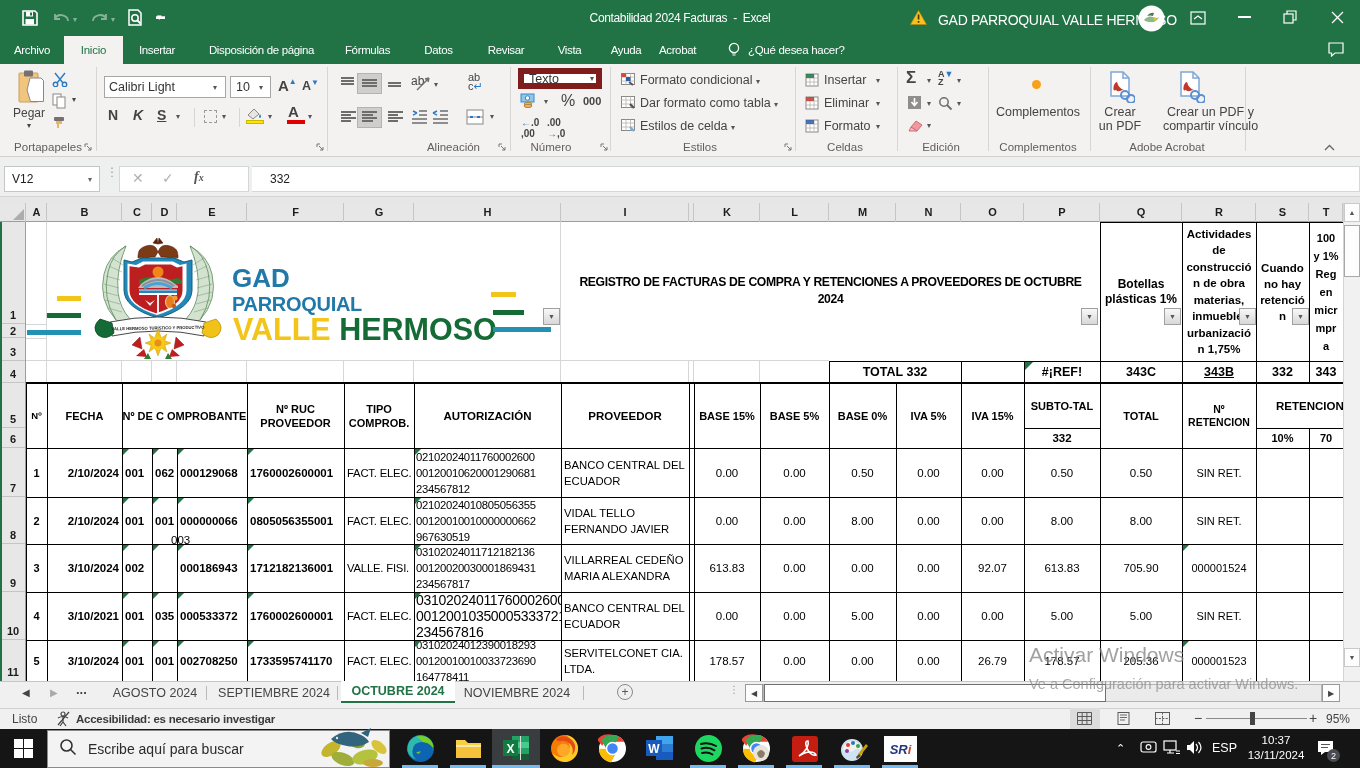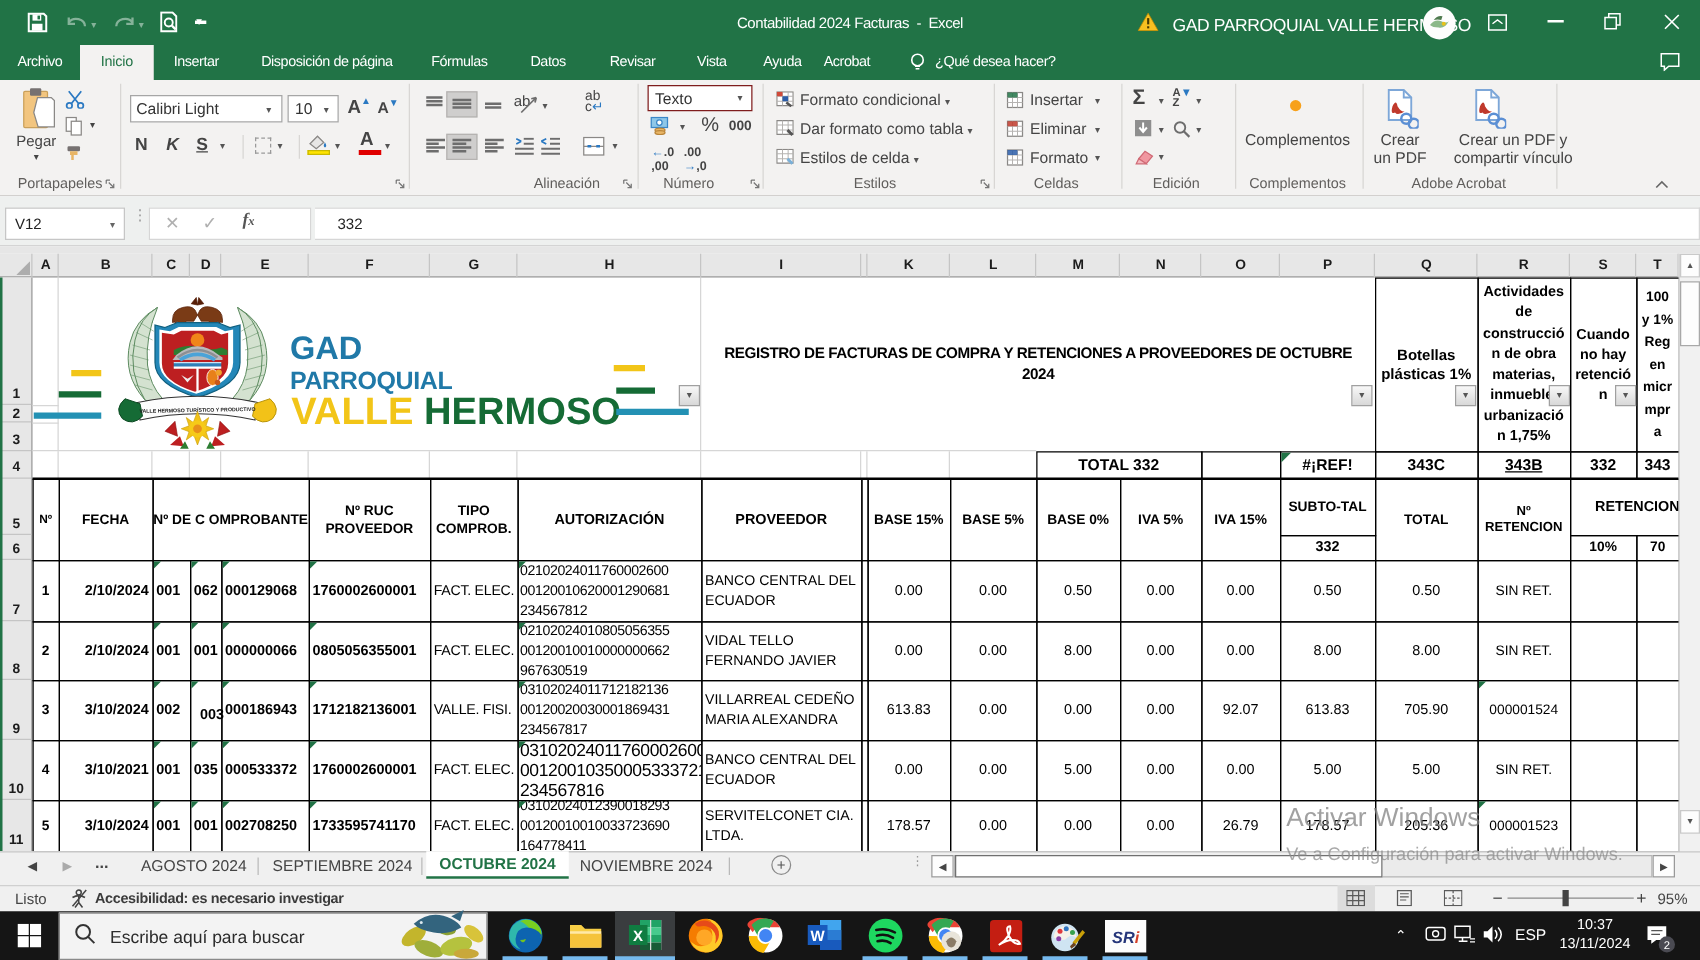--- a/index.html
+++ b/index.html
@@ -201,21 +201,21 @@
 <path d="M8 1 h8 M8 5 h8 M1 9 h15 M1 13 h15" stroke="#6d6d6d" stroke-width="1.6"></path>
 <path d="M1 3 l4 2.2 M1 3 l4 -2" stroke="#2b79c2" stroke-width="1.4"></path>
 </svg>
 <div class="ab" style="left:468px;top:73px;font-size:11px;color:#444;line-height:9px;">ab<br>c<span style="color:#2b79c2;">↵</span></div>
 <svg class="ab" style="left:466px;top:109px;" width="18" height="16" viewBox="0 0 18 16">
 <rect x="1" y="1" width="16" height="14" fill="#fff" stroke="#8a8886"></rect>
 <path d="M1 8 h16" stroke="#8a8886"></path>
 <path d="M4 8 l3 0 M14 8 l-3 0" stroke="#2b79c2" stroke-width="2"></path>
 </svg>
 <div class="ab" style="left:490px;top:112px;font-size:8px;color:#555;">▾</div>
-<div class="ab" style="left:518px;top:68px;width:84px;height:21px;background:#fff;border:1px solid #7f1d1d;font-size:12.5px;color:#333;display:flex;align-items:center;padding-left:5px;">Texto</div>
+<div class="ab" style="left:518px;top:68px;width:84px;height:21px;background:#fff;border:6px solid #7f1d1d;font-size:12.5px;color:#333;display:flex;align-items:center;padding-left:5px;">Texto</div>
 <div class="ab" style="left:590px;top:74px;font-size:8px;color:#555;">▾</div>
 <svg class="ab" style="left:520px;top:93px;" width="19" height="15" viewBox="0 0 19 15">
 <rect x="1" y="1" width="13" height="8" fill="#8ec7e8" stroke="#3a87c8"></rect>
 <circle cx="7.5" cy="5" r="2.2" fill="#fff" stroke="#3a87c8"></circle>
 <ellipse cx="8" cy="11" rx="4" ry="1.6" fill="#e8b566" stroke="#b9853a"></ellipse>
 <ellipse cx="8" cy="13" rx="4" ry="1.6" fill="#e8b566" stroke="#b9853a"></ellipse>
 </svg>
 <div class="ab" style="left:544px;top:97px;font-size:8px;color:#555;">▾</div>
 <div class="ab" style="left:561px;top:92px;font-size:16px;color:#444;">%</div>
 <div class="ab" style="left:583px;top:95px;font-size:11px;font-weight:bold;color:#444;">000</div>
@@ -567,21 +567,21 @@
 <svg class="ab" style="left:415px;top:498px;" width="6" height="6" viewBox="0 0 6 6">
     <path d="M0 0 H6 L0 6 z" fill="#217346"></path>
   </svg>
 <div class="ab" style="left:26px;top:544px;width:22px;height:49px;border:1px solid #000;"></div>
 <div class="ab" style="left:26px;top:544px;width:21px;height:48px;display:flex;align-items:center;justify-content:center;text-align:center;font-size:11px;font-weight:700;color:#000;">3</div>
 <div class="ab" style="left:47px;top:544px;width:76px;height:49px;border:1px solid #000;"></div>
 <div class="ab" style="left:47px;top:544px;width:75px;height:48px;display:flex;align-items:center;justify-content:flex-end;text-align:right;font-size:11.5px;font-weight:700;color:#000;padding-right:3px;">3/10/2024</div>
 <div class="ab" style="left:122px;top:544px;width:31px;height:49px;border:1px solid #000;"></div>
 <div class="ab" style="left:122px;top:544px;width:30px;height:48px;display:flex;align-items:center;justify-content:flex-start;text-align:left;font-size:11.5px;font-weight:700;color:#000;padding-left:3px;">002</div>
 <div class="ab" style="left:152px;top:544px;width:26px;height:49px;border:1px solid #000;"></div>
-<div class="ab" style="left:152px;top:548px;width:25px;height:48px;display:flex;align-items:center;justify-content:flex-start;text-align:left;font-size:11.5px;font-weight:700;color:#000;padding-left:8px;">003</div>
+<div class="ab" style="left:152px;top:516px;width:25px;height:48px;display:flex;align-items:center;justify-content:flex-start;text-align:left;font-size:11.5px;font-weight:400;color:#000;padding-left:19px;">003</div>
 <div class="ab" style="left:177px;top:544px;width:71px;height:49px;border:1px solid #000;"></div>
 <div class="ab" style="left:177px;top:544px;width:70px;height:48px;display:flex;align-items:center;justify-content:flex-start;text-align:left;font-size:11.5px;font-weight:700;color:#000;padding-left:3px;">000186943</div>
 <div class="ab" style="left:247px;top:544px;width:98px;height:49px;border:1px solid #000;"></div>
 <div class="ab" style="left:247px;top:544px;width:97px;height:48px;display:flex;align-items:center;justify-content:flex-start;text-align:left;font-size:11.5px;font-weight:700;color:#000;padding-left:3px;">1712182136001</div>
 <div class="ab" style="left:344px;top:544px;width:71px;height:49px;border:1px solid #000;"></div>
 <div class="ab" style="left:344px;top:544px;width:70px;height:48px;display:flex;align-items:center;justify-content:flex-start;text-align:left;font-size:11.3px;font-weight:400;color:#000;padding-left:3px;white-space:nowrap;letter-spacing:-0.2px;">VALLE. FISI.</div>
 <div class="ab" style="left:414px;top:544px;width:148px;height:49px;border:1px solid #000;"></div>
 <div class="ab" style="left:414px;top:544px;width:147px;height:48px;display:flex;align-items:center;justify-content:flex-start;text-align:left;font-size:11.3px;font-weight:400;color:#000;line-height:16px;padding-left:2px;letter-spacing:-0.3px;overflow:hidden;">03102024011712182136<br>00120020030001869431<br>234567817</div>
 <div class="ab" style="left:561px;top:544px;width:129px;height:49px;border:1px solid #000;"></div>
 <div class="ab" style="left:561px;top:544px;width:128px;height:48px;display:flex;align-items:center;justify-content:flex-start;text-align:left;font-size:11.3px;font-weight:400;color:#000;line-height:16px;padding-left:3px;">VILLARREAL CEDEÑO<br>MARIA ALEXANDRA</div>

